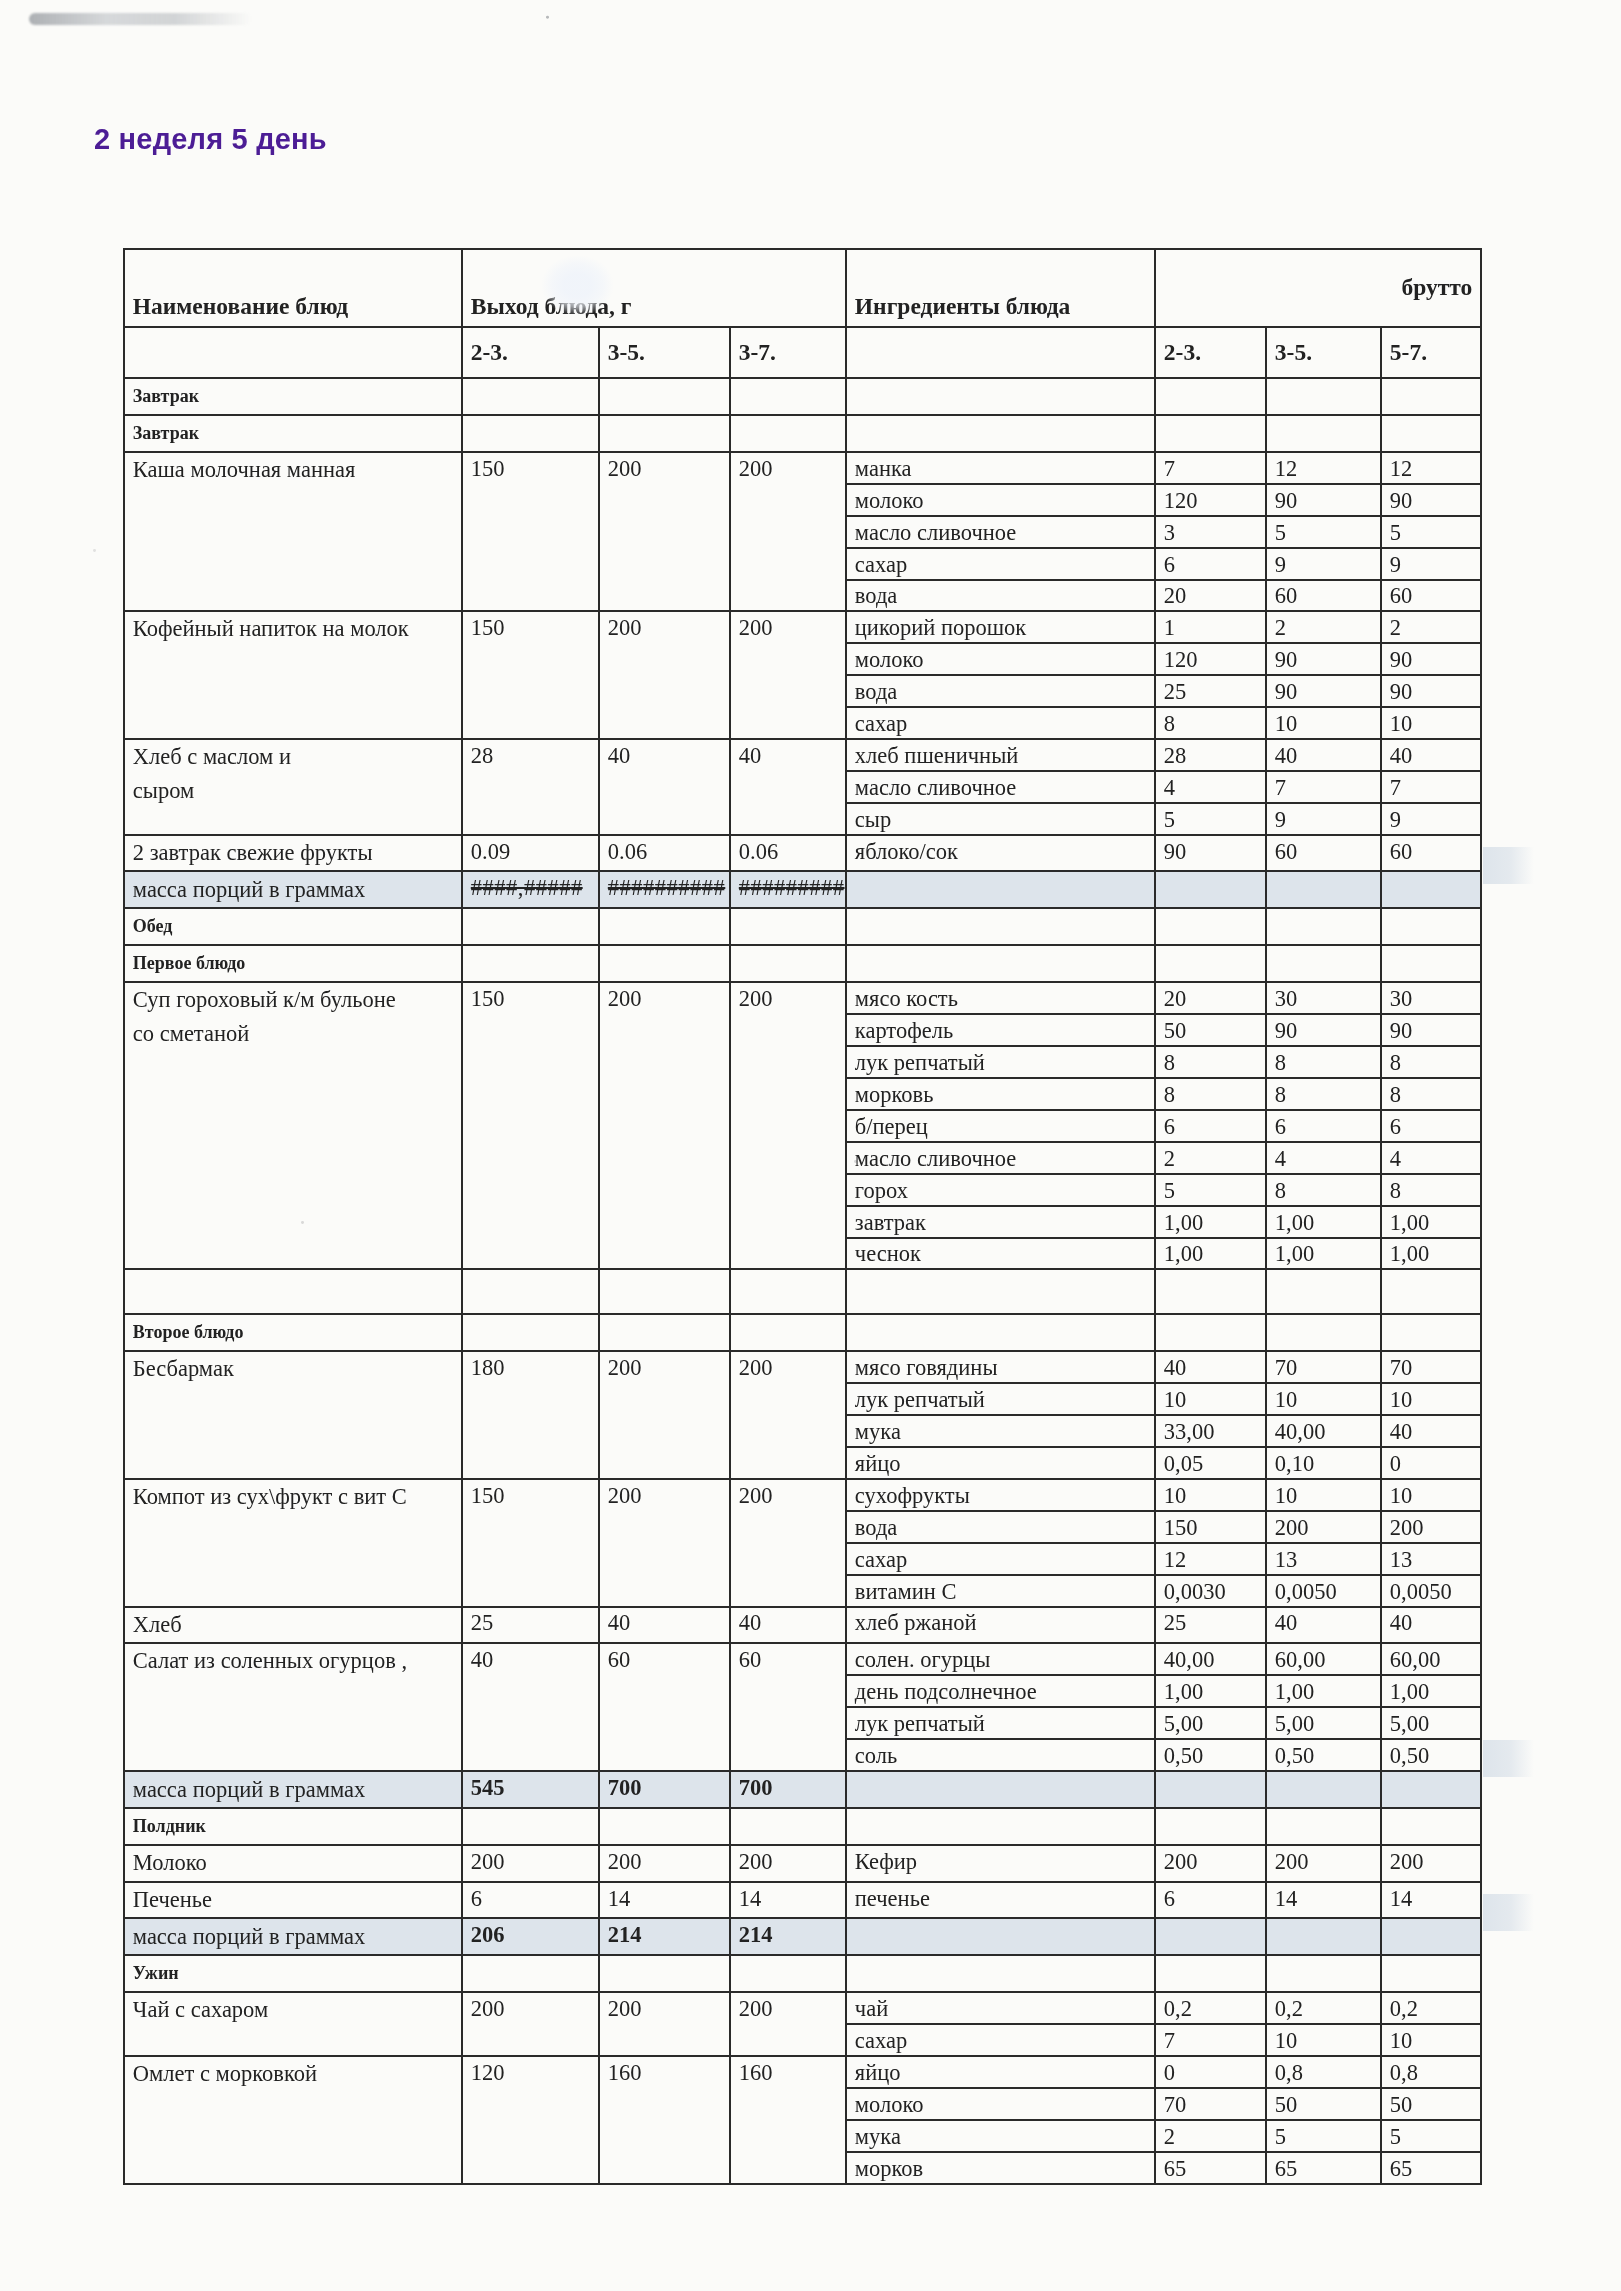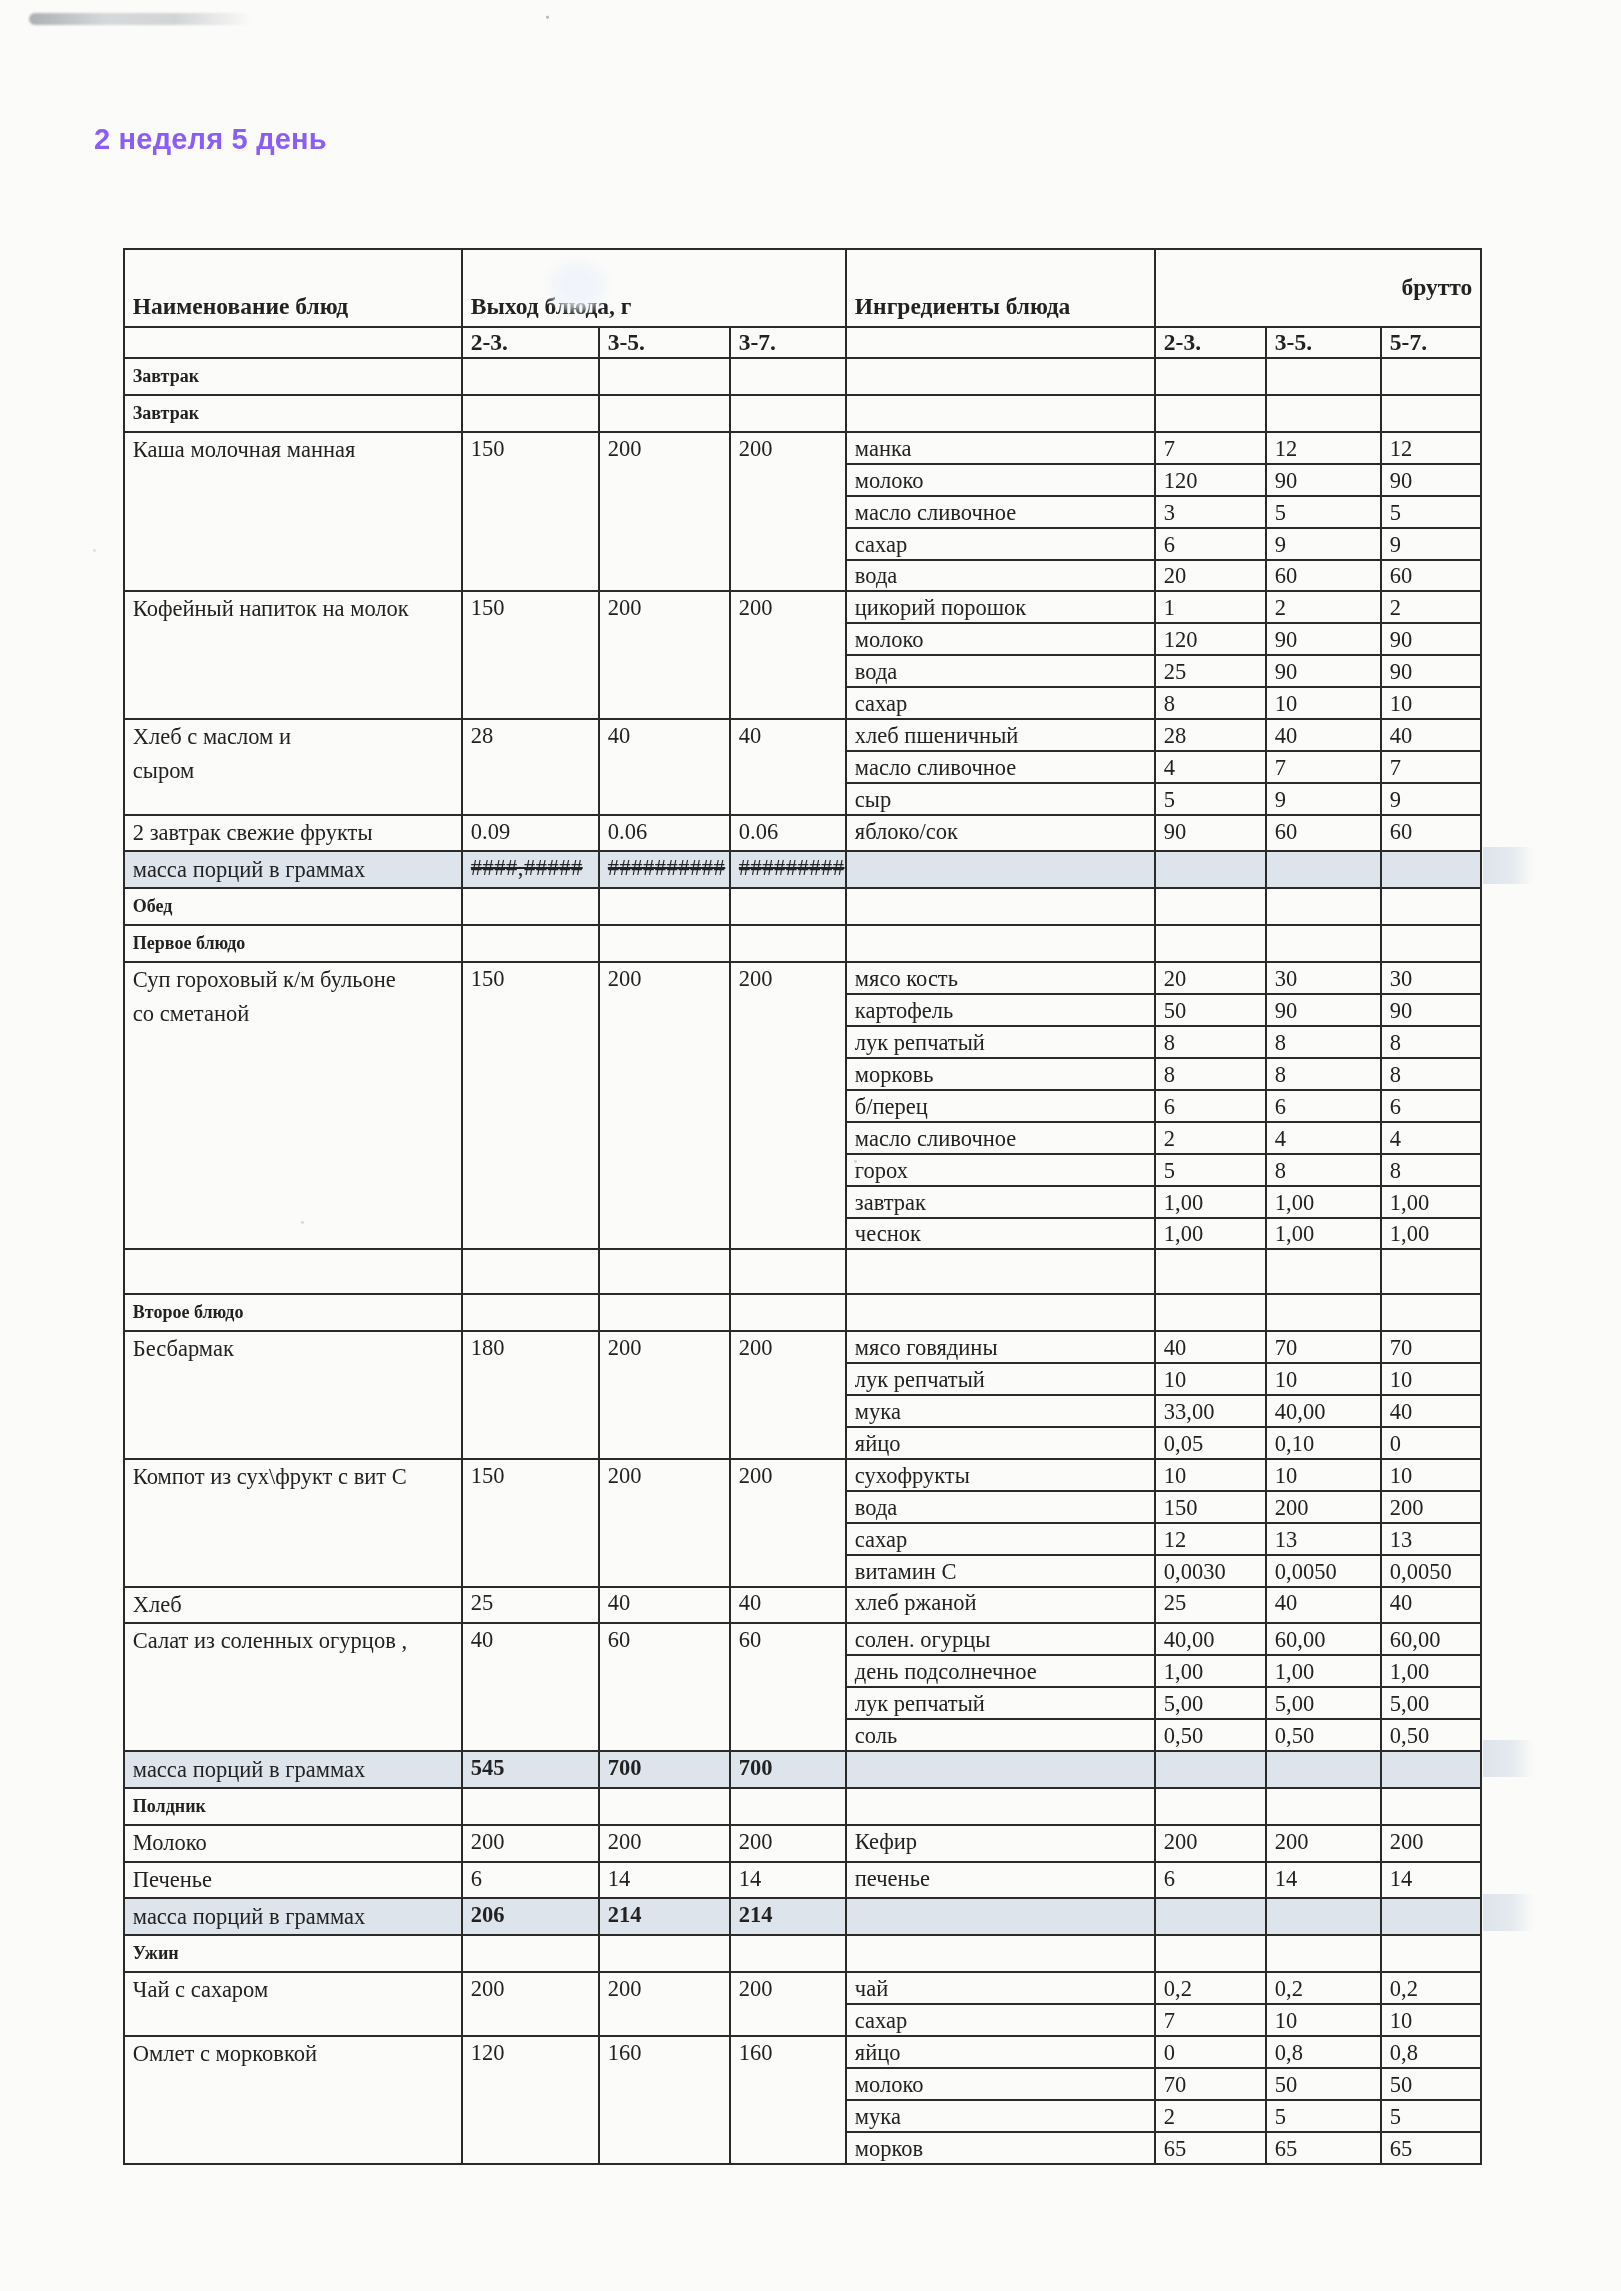--- a/index.html
+++ b/index.html
@@ -2,30 +2,30 @@
 <html style="--hl: #dde4eb; --bd: #2a2a2a; --txt: #222222; --paper: #fbfbf9;"><head>
 <meta charset="utf-8">
 <style>
   :root { --bd:#2a2a2a; --hl:#dde4eb; --txt:#222; --paper:#fbfbf9; }
   * { margin:0; padding:0; box-sizing:border-box; }
   html,body { width:1621px; height:2292px; background:var(--paper); position:relative;
               font-family:"Liberation Serif", serif; color:var(--txt); overflow:hidden; }
 
   .page-title { position:absolute; left:94px; top:123px;
                 font-family:"Liberation Sans", sans-serif; font-weight:700;
-                font-size:29px; color:#8b5cf6; letter-spacing:0.2px; }
+                font-size:29px; color:#4c1d95; letter-spacing:0.2px; }
 
   table.menu { position:absolute; left:123px; top:248px; border-collapse:separate; border-spacing:0;
                table-layout:fixed; width:1357px; z-index:1;
                border-top:2.9px solid var(--bd); border-left:2.9px solid var(--bd); }
   td { border-right:2px solid var(--bd); border-bottom:2px solid var(--bd);
        font-size:22.5px; padding:1px 7.8px; vertical-align:top; overflow:hidden; }
 
   thead tr.h1 { height:78px; }
-  thead tr.h2 { height:31px; }
+  thead tr.h2 { height:51px; }
   .h  { font-weight:700; font-size:23.5px; vertical-align:bottom; padding-bottom:5.9px; }
   .hc { text-align:right; vertical-align:middle; padding-bottom:2px; }
   .h2 td { font-weight:700; font-size:23.5px; vertical-align:middle; }
 
   tr.ri  { height:31px; }
   tr.rs  { height:37px; }
   tr.rm  { height:37px; }
   tr.rsp { height:45px; }
 
   td.sec  { font-weight:700; font-size:18px; vertical-align:middle; }

